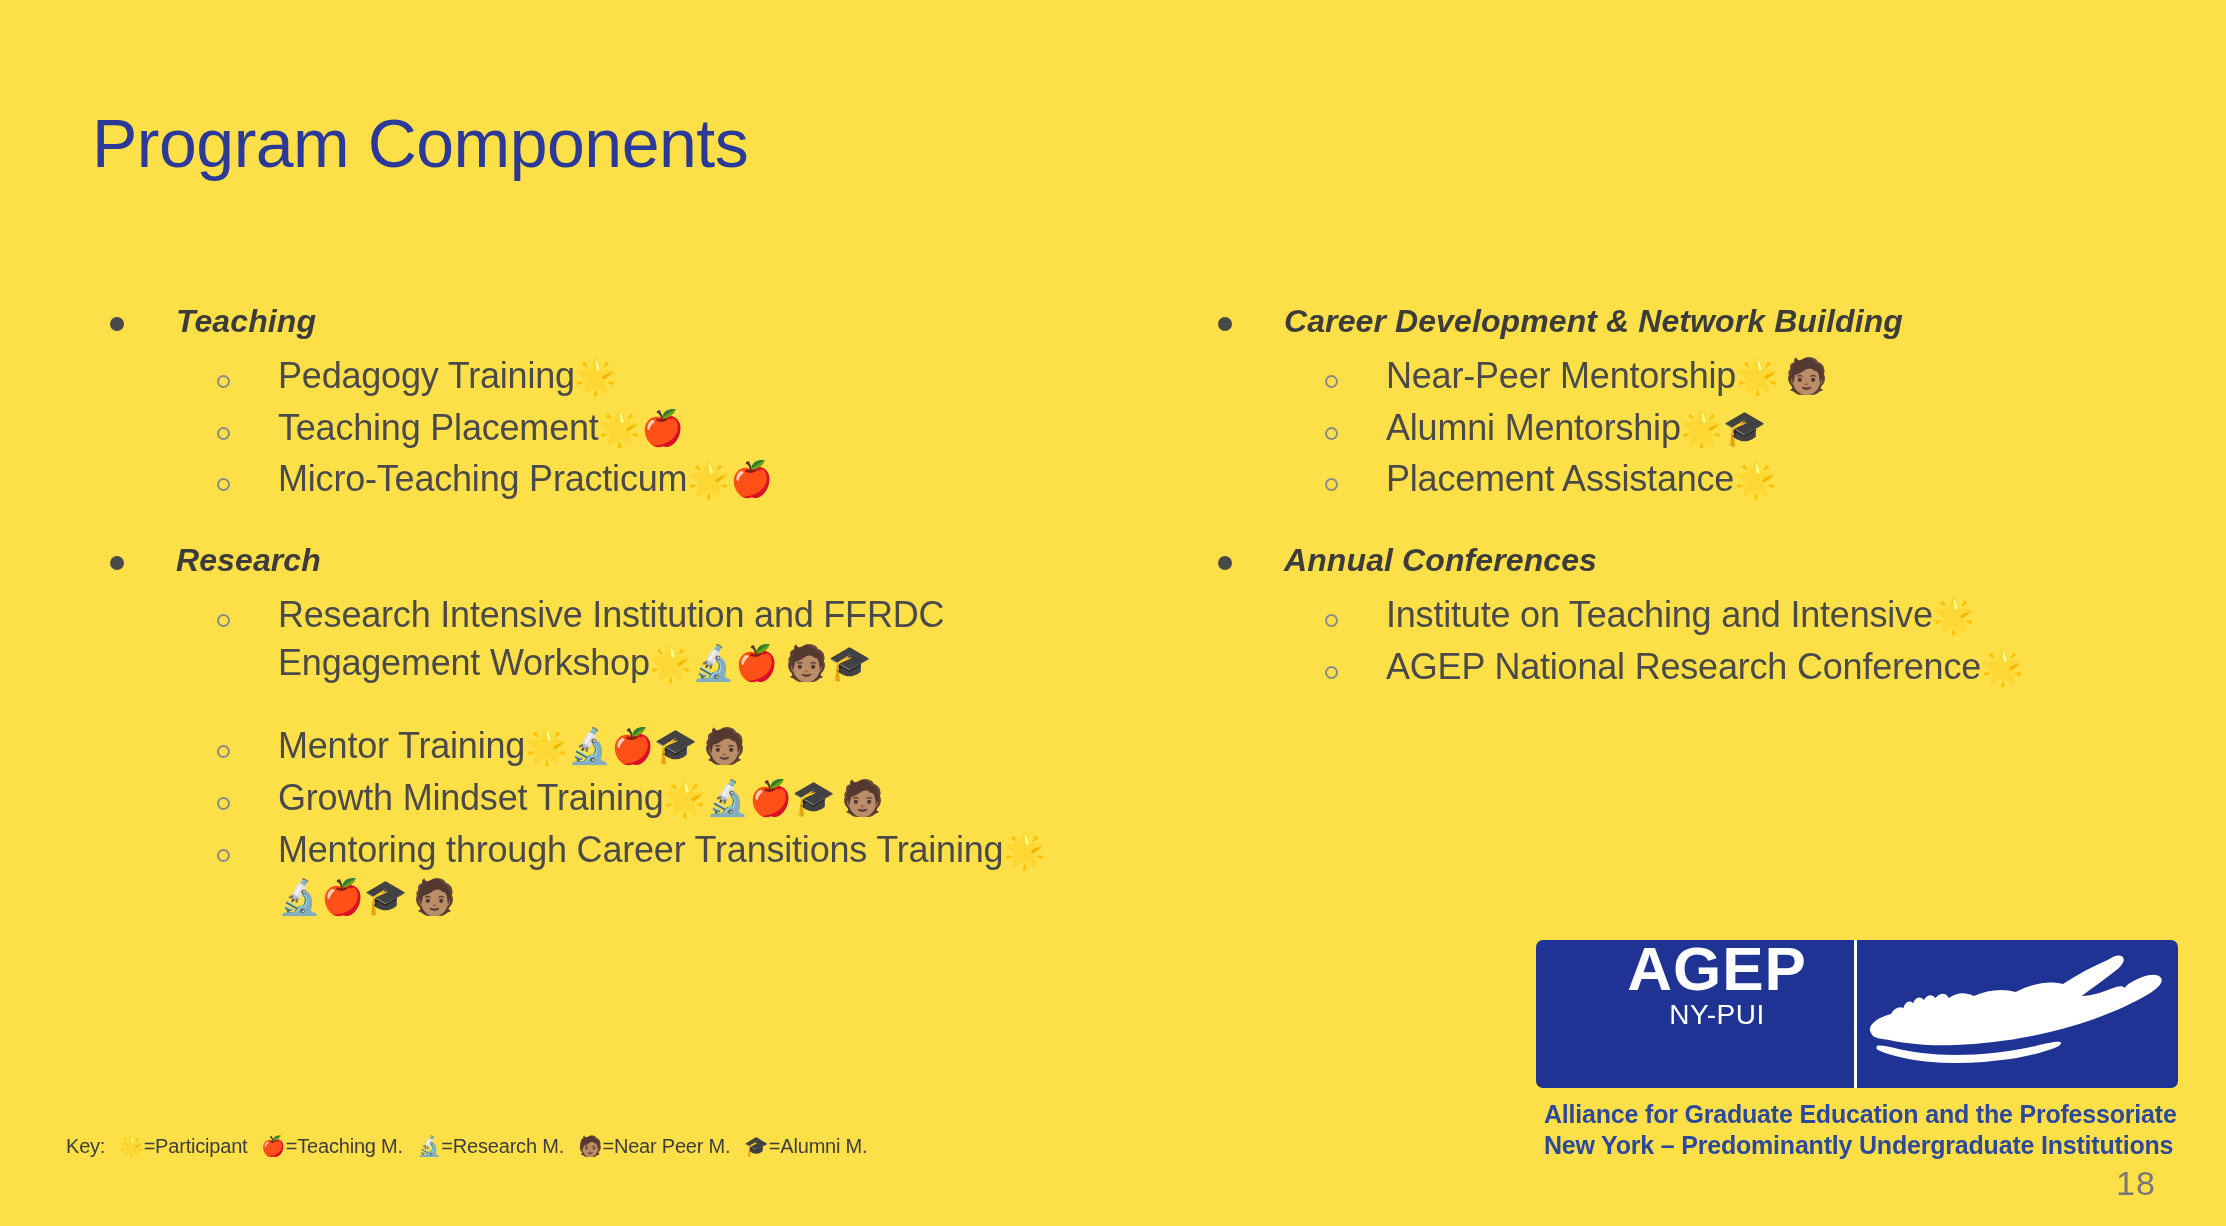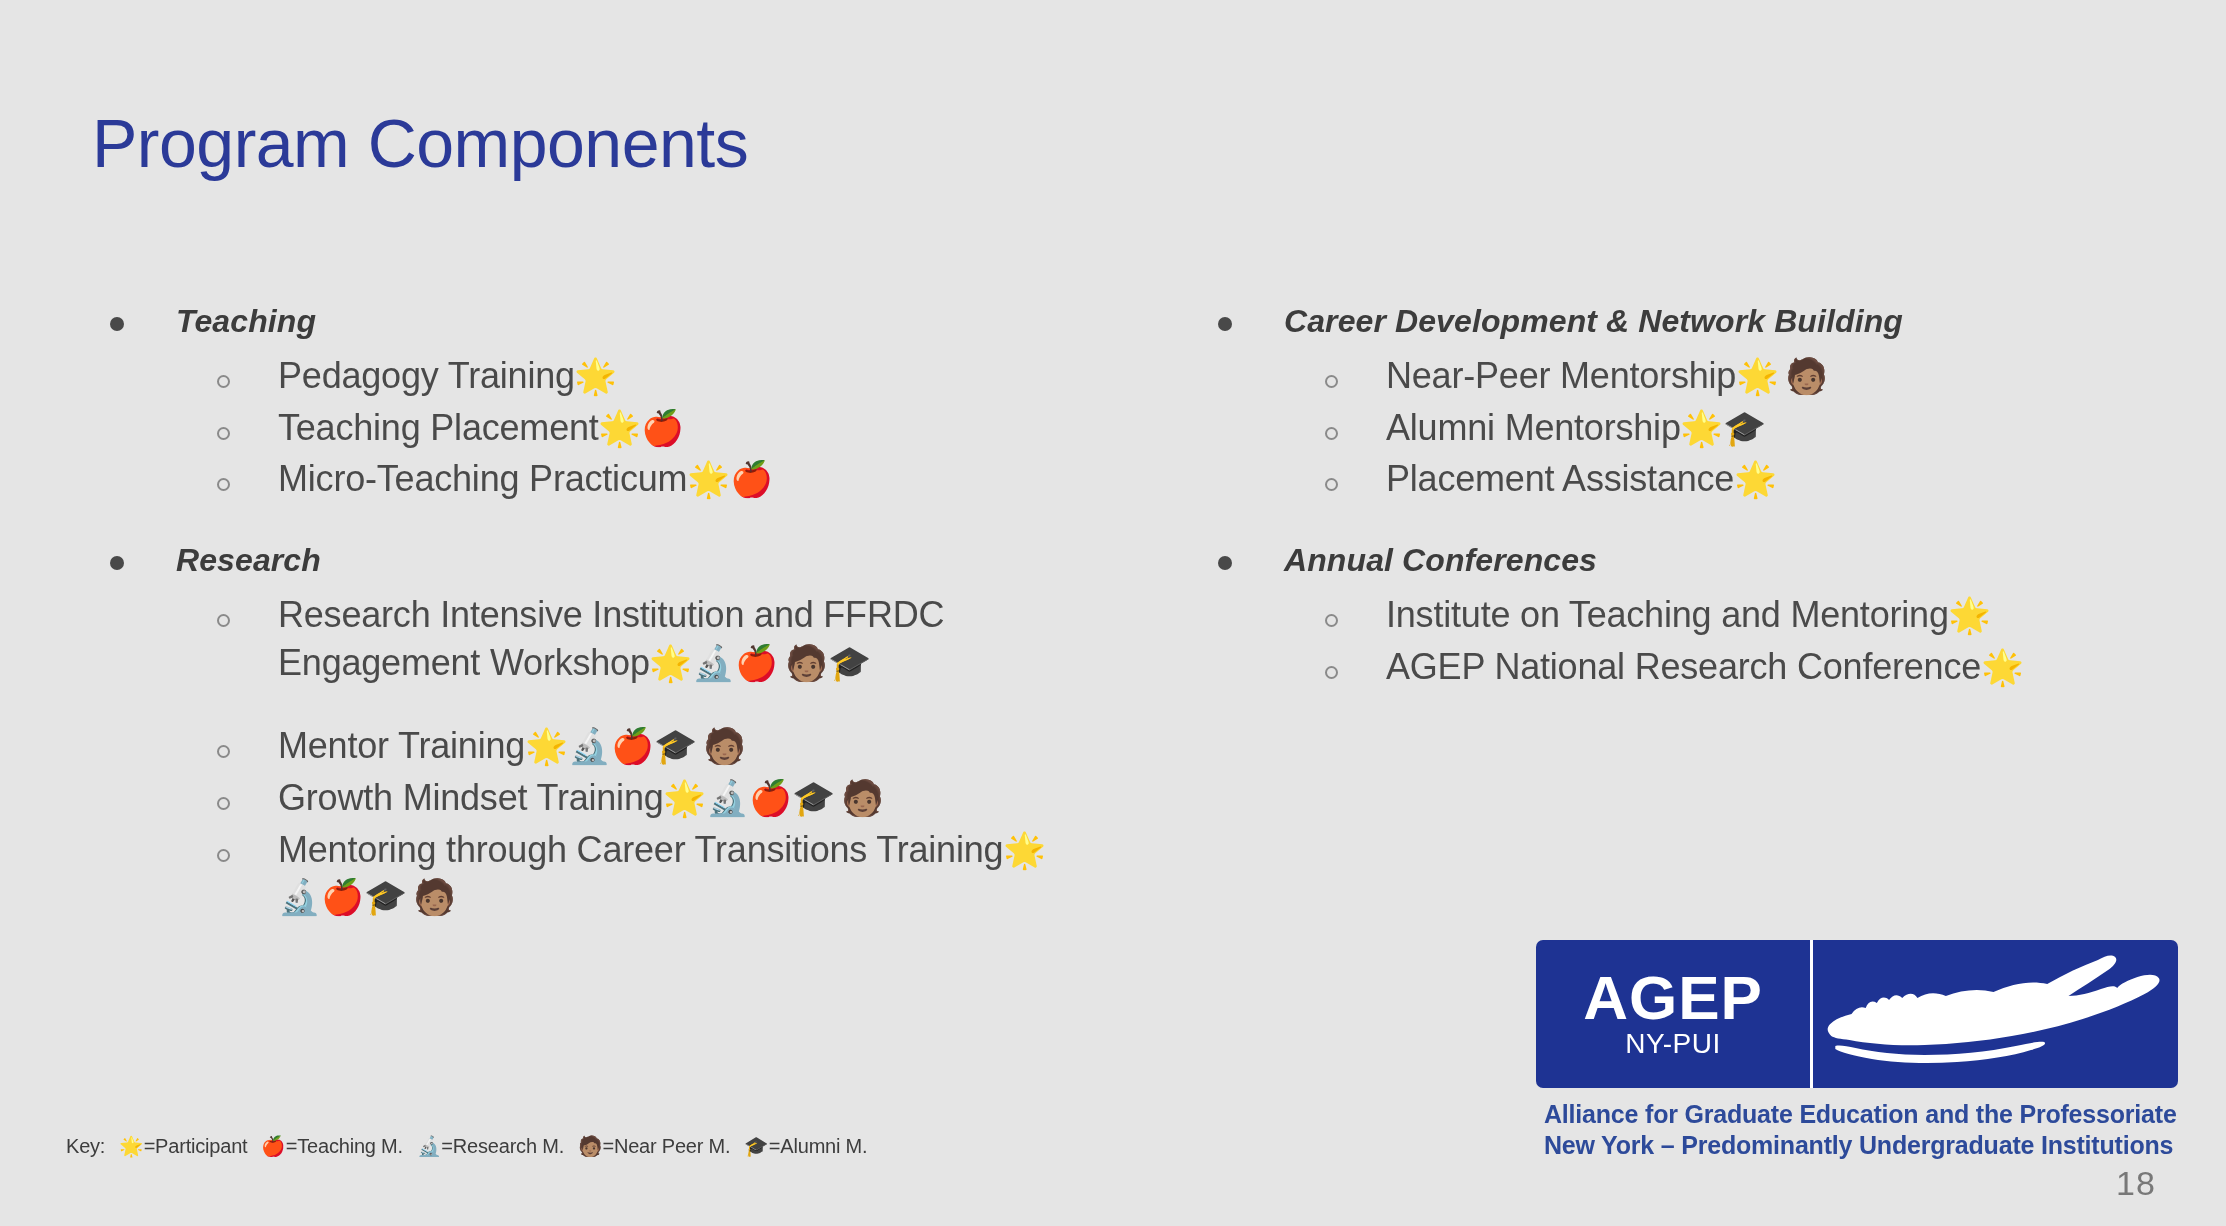--- a/index.html
+++ b/index.html
@@ -12,21 +12,21 @@
     width: 2226px;
     height: 1226px;
     position: relative;
     overflow: hidden;
     font-family: "Liberation Sans", sans-serif;
     -webkit-font-smoothing: antialiased;
   }
   .slide {
     position: absolute;
     inset: 0;
-    background: #e5e5e5;
+    background: #fde047;
   }
 
   
   .slide-title {
     position: absolute;
     left: 92px;
     top: 108px;
     font-size: 68px;
     line-height: 1.05;
     font-weight: 400;
@@ -131,21 +131,21 @@
     border-radius: 7px;
     overflow: hidden;
   }
   .logo-left {
     flex: 0 0 274px;
     position: relative;
     border-right: 3px solid #ffffff;
     display: flex;
     flex-direction: column;
     align-items: center;
-    justify-content: center;
+    padding-left: 44px;
   }
   .logo-agep {
     color: #ffffff;
     font-size: 62px;
     font-weight: bold;
     line-height: 0.94;
     letter-spacing: 1px;
   }
   .logo-nypui {
     color: #ffffff;
@@ -256,21 +256,21 @@
           <span class="l2-text"><span>Placement Assistance</span><span class="emo">🌟</span></span>
         </div>
       </div>
       <div class="group">
         <div class="l1">
           <span class="dot"></span>
           <span class="l1-text">Annual Conferences</span>
         </div>
         <div class="l2 wrap-r">
           <span class="ring"></span>
-          <span class="l2-text"><span>Institute on Teaching and Mentoring</span><span class="emo">🌟</span></span>
+          <span class="l2-text"><span>Institute on Teaching and Intensive</span><span class="emo">🌟</span></span>
         </div>
         <div class="l2">
           <span class="ring"></span>
           <span class="l2-text"><span>AGEP National Research Conference</span><span class="emo">🌟</span></span>
         </div>
       </div>
     </div>
 
   <div class="key-line"><span class="seg">Key:</span><span class="seg"><span class="emo">🌟</span><span>=Participant</span></span><span class="seg"><span class="emo">🍎</span><span>=Teaching M.</span></span><span class="seg"><span class="emo">🔬</span><span>=Research M.</span></span><span class="seg"><span class="emo">🧑🏽</span><span>=Near Peer M.</span></span><span class="seg"><span class="emo">🎓</span><span>=Alumni M.</span></span></div>
 

